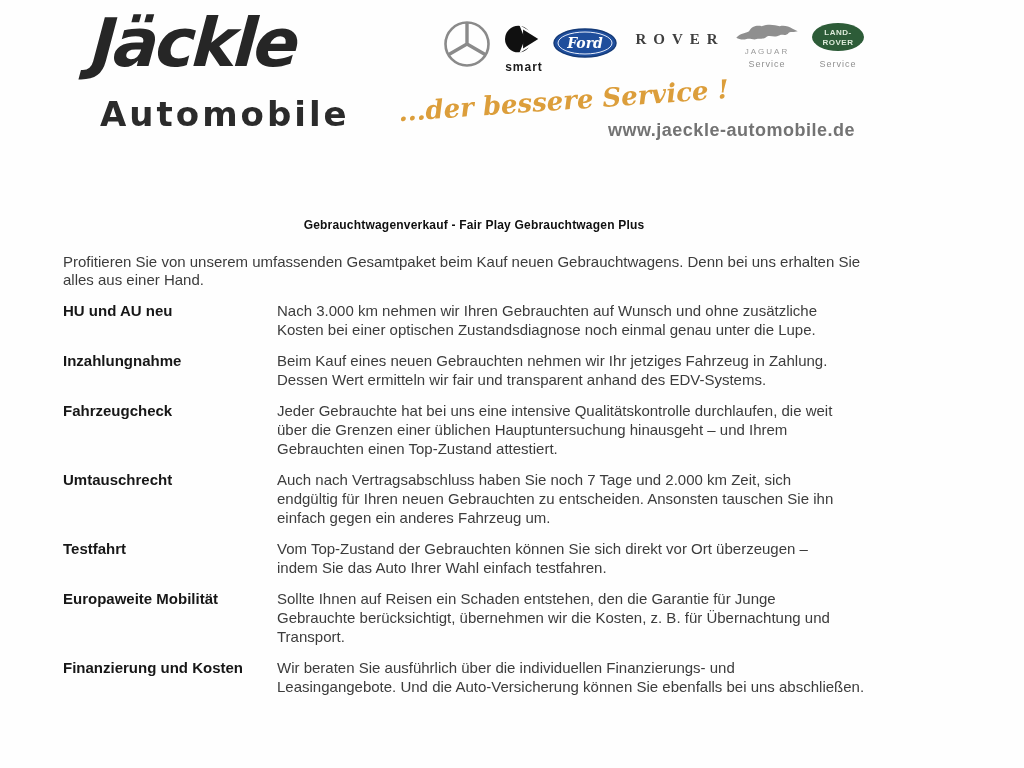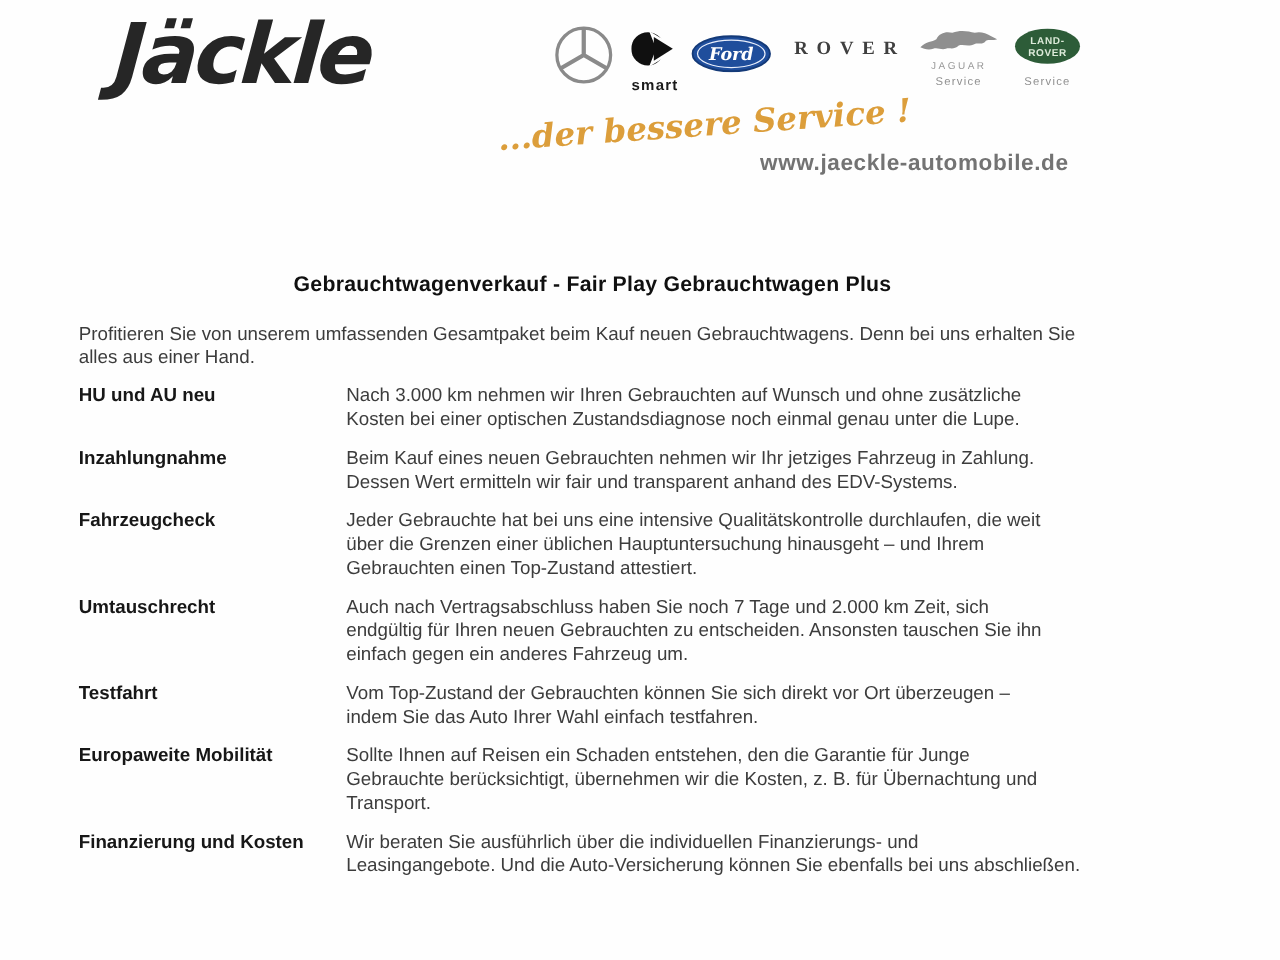--- a/index.html
+++ b/index.html
@@ -36,21 +36,21 @@
   .b-smart .blabel{font-size:12px;font-weight:bold;color:#1a1a1a;letter-spacing:1px;margin-top:-1px;}
   .b-ford{left:553px;top:28px;width:64px;}
   .b-volvo{left:624px;top:31px;width:112px;}
   .b-volvo .blabel{font-size:15px;font-weight:bold;color:#3f3f3f;letter-spacing:7px;font-family:"Liberation Serif",serif;}
   .b-jaguar{left:733px;top:21px;width:68px;}
   .b-jaguar .blabel{font-size:8px;color:#9a9a9a;letter-spacing:2px;margin-top:0px;}
   .b-landrover{left:810px;top:22px;width:56px;}
   
   .content{position:absolute;left:63px;top:218px;width:822px;}
   .doc-title{
-    text-align:center;font-size:17px;font-weight:bold;color:#101010;
+    text-align:center;font-size:12px;font-weight:bold;color:#101010;
     margin:0 0 21px 0;letter-spacing:0.2px;
   }
   .intro{
     font-size:15px;line-height:18px;color:#3c3c3c;margin:0 0 12px 0;
     white-space:pre-line;
   }
   .rows{
     display:grid;grid-template-columns:202px 1fr;row-gap:5px;column-gap:0;gap:12px;
   }
   .row-label{
@@ -62,20 +62,21 @@
     white-space:pre-line;
   }
 </style>
 </head>
 <body>
 
 <div class="page">
 
   <div class="header">
     <div class="logo-title">Jäckle</div>
+    <div class="logo-subtitle">Automobile</div>
 
     <div class="brand b-mercedes">
       <svg width="48" height="48" viewBox="0 0 48 48">
         <circle cx="24" cy="24" r="21.5" fill="none" stroke="#8a8a8a" stroke-width="2.6"></circle>
         <path d="M24 24 L24 3 M24 24 L5.4 34.8 M24 24 L42.6 34.8" stroke="#8a8a8a" stroke-width="3.4" fill="none"></path>
       </svg>
     </div>
 
     <div class="brand b-smart">
       <svg width="38" height="34" viewBox="0 0 40 34">

